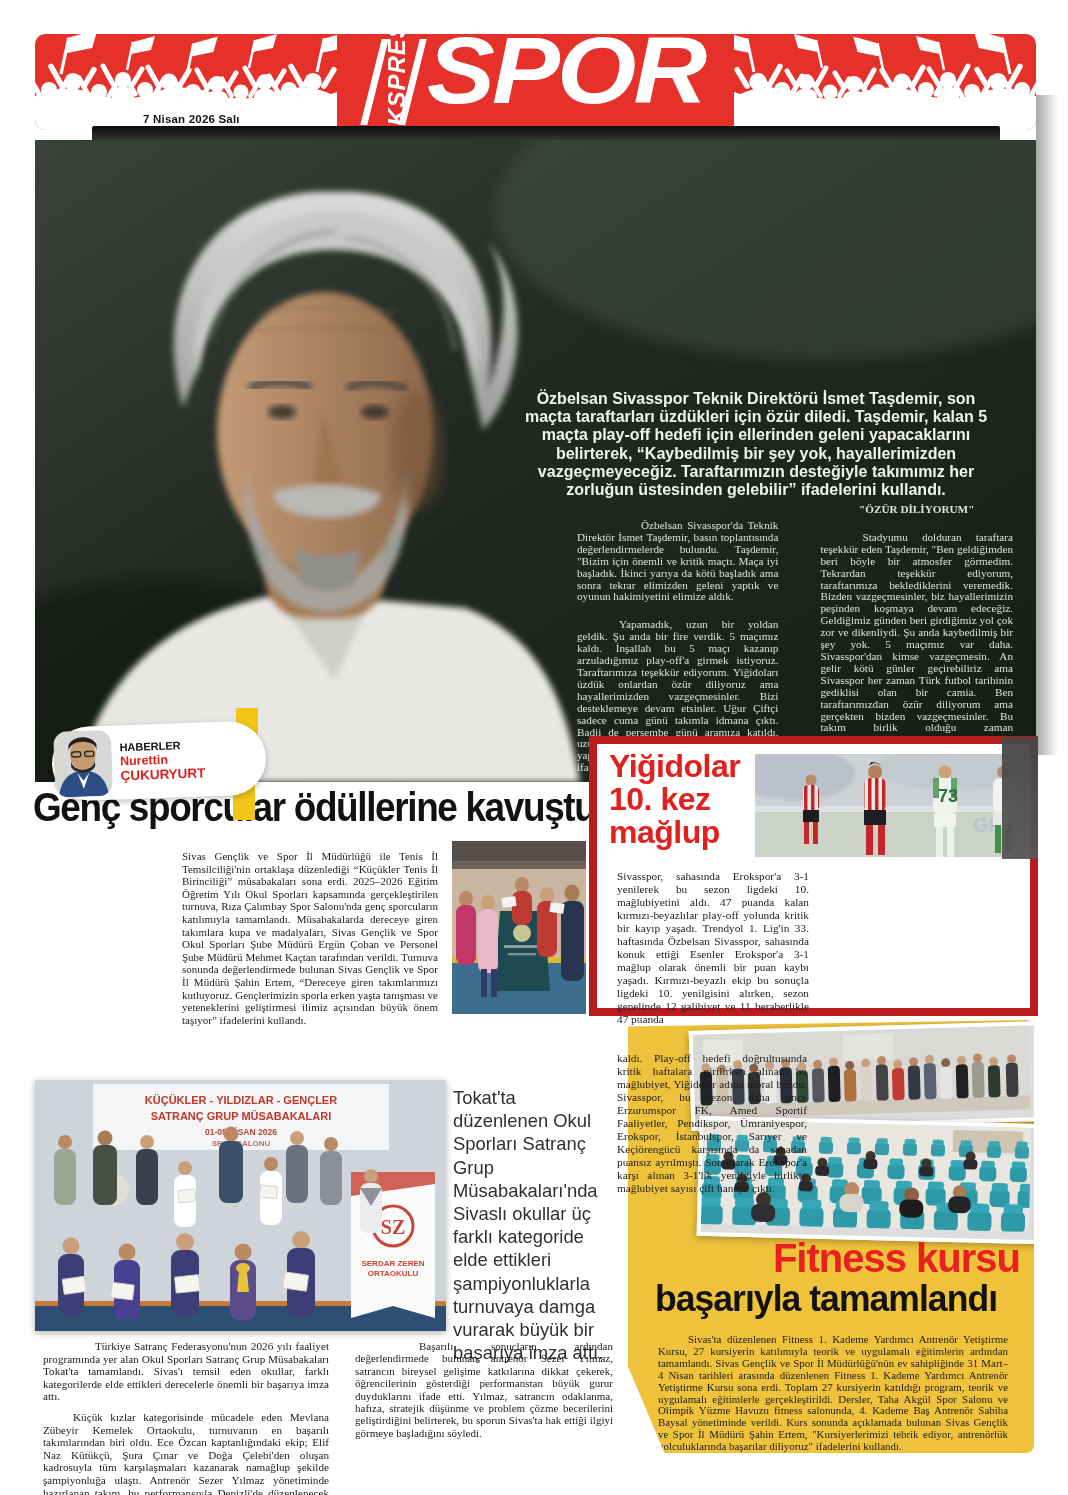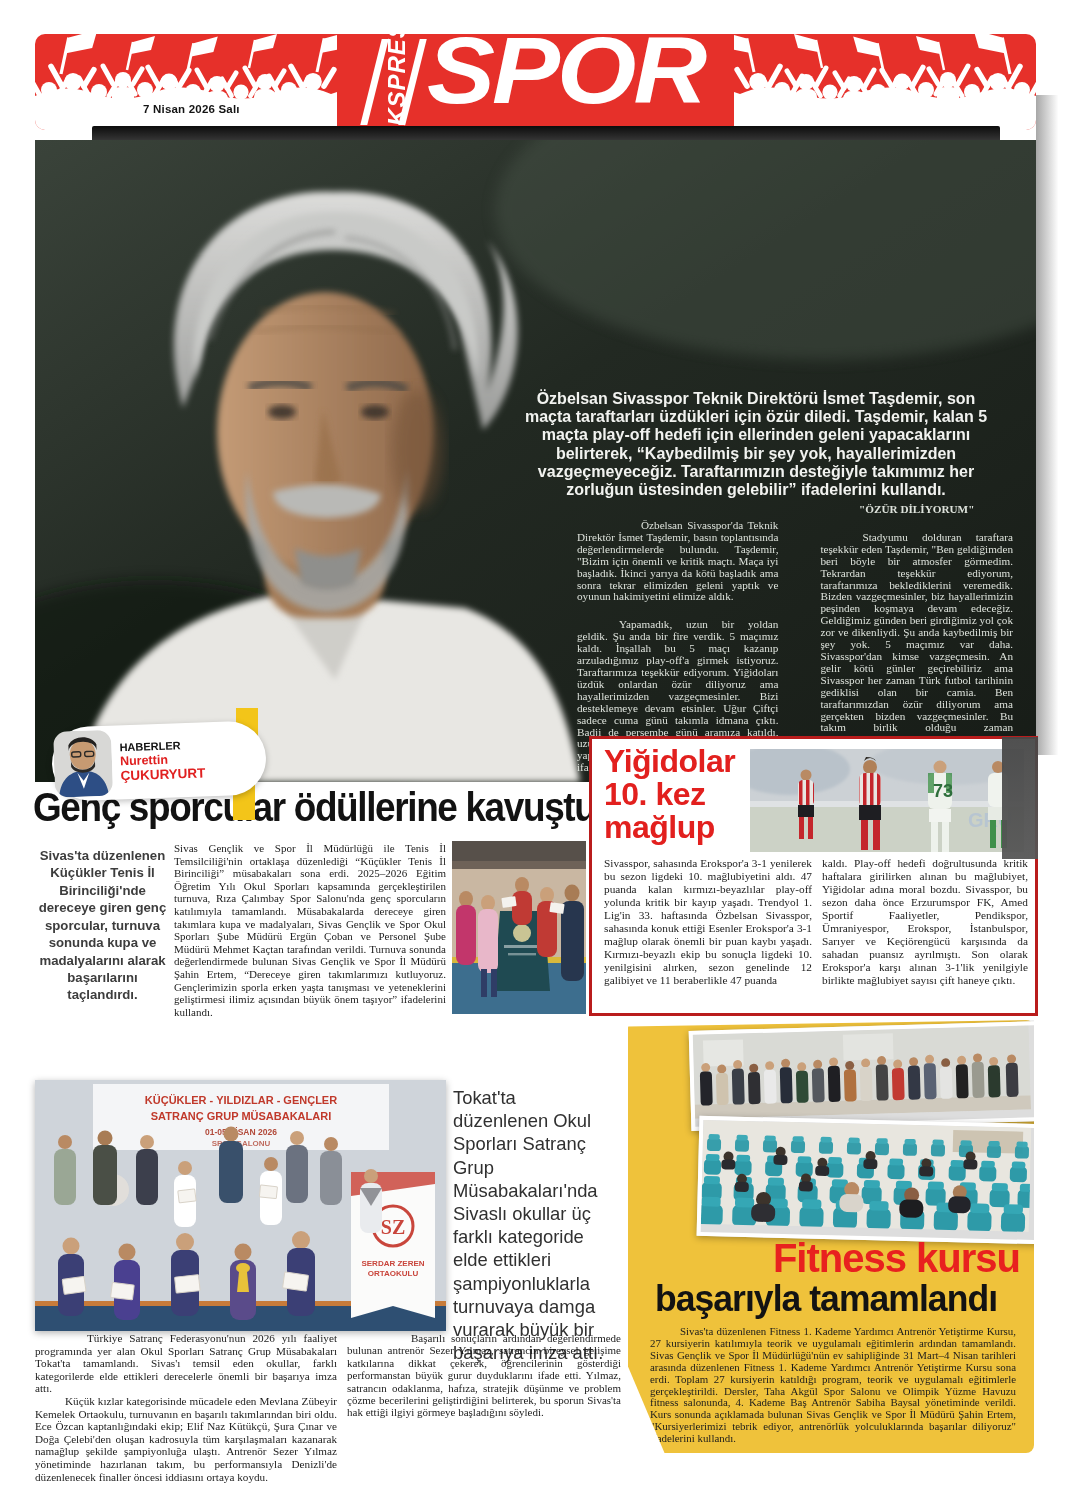--- a/index.html
+++ b/index.html
@@ -1,21 +1,21 @@
 <!DOCTYPE html>
 <html><head>
 <meta charset="utf-8">
 <style>
   html,body{margin:0;padding:0;background:#9a9a9a;}
   #page{position:relative;width:1068px;height:1495px;background:#ffffff;margin:0 auto;overflow:hidden;
         font-family:"Liberation Sans",sans-serif;}
   .abs{position:absolute;}
   
   #masthead{left:35px;top:34px;width:1001px;height:96px;background:#e6302a;border-radius:10px;overflow:hidden;}
-  .mast-date{left:108px;top:69px;font-size:11.5px;font-weight:600;color:#141414;letter-spacing:.2px;}
+  .mast-date{left:108px;top:79px;font-size:11.5px;font-weight:600;color:#141414;letter-spacing:.2px;}
   .mast-slash{top:5px;width:7px;height:86px;background:#fff;transform:skewX(-14deg);}
   #brand-vert{left:314px;top:0;width:96px;height:96px;display:flex;align-items:center;justify-content:center;
       transform:rotate(-90deg);font-size:24px;font-style:italic;font-weight:900;color:#fff;letter-spacing:1px;}
   #brand-main{left:392px;top:-10px;font-size:102px;font-style:italic;font-weight:900;color:#fff;
       letter-spacing:-3px;transform:scaleY(.92);transform-origin:0 0;line-height:1;}
   #fold-strip{left:92px;top:126px;width:908px;height:16px;background:linear-gradient(#0c0c0c,#3a3a3a);border-radius:2px;}
   
   #main-block{left:35px;top:140px;width:1001px;height:642px;overflow:hidden;background:#1d231d;}
   #main-headline{left:498px;top:16px;width:496px;text-align:center;color:#fff;font-weight:900;line-height:.97;}
   #main-headline .h1{font-size:88px;letter-spacing:-3px;transform:scaleX(.97);transform-origin:50% 0;}
@@ -37,27 +37,27 @@
       box-shadow:0 2px 6px rgba(0,0,0,.25);display:flex;align-items:center;padding:2px 10px 2px 2px;box-sizing:border-box;}
   #byline-card .txt{margin-left:8px;line-height:1.12;}
   .byl-label{font-size:11px;font-weight:800;color:#111;}
   .byl-first{font-size:12.5px;font-weight:800;color:#e02020;}
   .byl-last{font-size:13.5px;font-weight:800;color:#e02020;}
   
   #awards-headline{left:33px;top:784px;width:600px;font-size:41px;font-weight:800;color:#121212;
       letter-spacing:-1.5px;white-space:nowrap;transform:scaleX(.9);transform-origin:0 50%;}
   #awards-intro{left:35px;top:847px;width:135px;text-align:center;font-size:13.2px;font-weight:700;color:#3d3d3d;line-height:1.32;}
   .serif-body{font-family:"Liberation Serif",serif;color:#1c1c1c;text-align:justify;}
-  .serif-body p{margin:0;}
+  .serif-body p{margin:8px;}
   #awards-body{left:174px;top:842px;width:272px;font-size:11px;line-height:12.6px;}
   
-  #defeat-box{left:589px;top:736px;width:449px;height:280px;background:#fff;border:3px solid #b91c1c;box-sizing:border-box;z-index:3;}
+  #defeat-box{left:589px;top:736px;width:449px;height:280px;background:#fff;border:8px solid #b91c1c;box-sizing:border-box;z-index:3;}
   #defeat-title{left:12px;top:6px;width:162px;font-size:32px;line-height:1.03;font-weight:800;color:#e2201e;letter-spacing:-.5px;}
   #defeat-photo{left:158px;top:10px;width:274px;height:103px;overflow:hidden;}
-  #defeat-cols{left:12px;top:118px;width:424px;display:flex;gap:10px;font-size:11.3px;line-height:13px;}
+  #defeat-cols{left:12px;top:118px;width:424px;display:flex;gap:10px;font-size:11.3px;line-height:13px;flex-direction:column;}
   
   #blue-banner{left:35px;top:1019px;width:673px;height:58px;background:#6d98ce;display:flex;align-items:center;justify-content:center;z-index:2;}
   #blue-banner .txt{font-size:44px;font-weight:800;color:#fff;letter-spacing:-1px;white-space:nowrap;
       transform:scaleX(.92);transform-origin:50% 50%;}
   
   #chess-photo{left:35px;top:1080px;width:411px;height:251px;overflow:hidden;}
   #chess-intro{left:453px;top:1086px;width:155px;font-size:18.4px;line-height:1.26;color:#303030;font-weight:400;}
   #bottom-col1{left:35px;top:1332px;width:302px;font-size:11.2px;line-height:12.6px;}
   #bottom-col2{left:347px;top:1332px;width:274px;font-size:11px;line-height:12.4px;}
   
@@ -228,21 +228,20 @@
       </svg>
       <div class="txt">
         <div class="byl-label">HABERLER</div>
         <div class="byl-first">Nurettin</div>
         <div class="byl-last">ÇUKURYURT</div>
       </div>
     </div>
   </div>
 
   <div id="awards-headline" class="abs">Genç sporcular ödüllerine kavuştu</div>
-  <div id="awards-intro" class="abs">Sivas'ta düzenlenen Küçükler Tenis İl Birinciliği'nde dereceye giren genç sporcular, turnuva sonunda kupa ve madalyalarını alarak başarılarını taçlandırdı.</div>
   <div id="awards-body" class="abs serif-body">
     <p>Sivas Gençlik ve Spor İl Müdürlüğü ile Tenis İl Temsilciliği'nin ortaklaşa düzenlediği “Küçükler Tenis İl Birinciliği” müsabakaları sona erdi. 2025–2026 Eğitim Öğretim Yılı Okul Sporları kapsamında gerçekleştirilen turnuva, Rıza Çalımbay Spor Salonu'nda genç sporcuların katılımıyla tamamlandı. Müsabakalarda dereceye giren takımlara kupa ve madalyaları, Sivas Gençlik ve Spor Okul Sporları Şube Müdürü Ergün Çoban ve Personel Şube Müdürü Mehmet Kaçtan tarafından verildi. Turnuva sonunda değerlendirmede bulunan Sivas Gençlik ve Spor İl Müdürü Şahin Ertem, “Dereceye giren takımlarımızı kutluyoruz. Gençlerimizin sporla erken yaşta tanışması ve yeteneklerini geliştirmesi ilimiz açısından büyük önem taşıyor” ifadelerini kullandı.</p>
   </div>
   <svg class="abs" style="left:452px;top:841px" width="134" height="173" viewBox="0 0 134 173">
     <rect width="134" height="173" fill="#c9b7a2"></rect>
     <rect width="134" height="20" fill="#57504a"></rect>
     <rect y="20" width="134" height="8" fill="#6e6258"></rect>
     <rect y="120" width="134" height="53" fill="#3d6e8e"></rect>
     <rect y="116" width="134" height="6" fill="#d8b93c"></rect>
 

